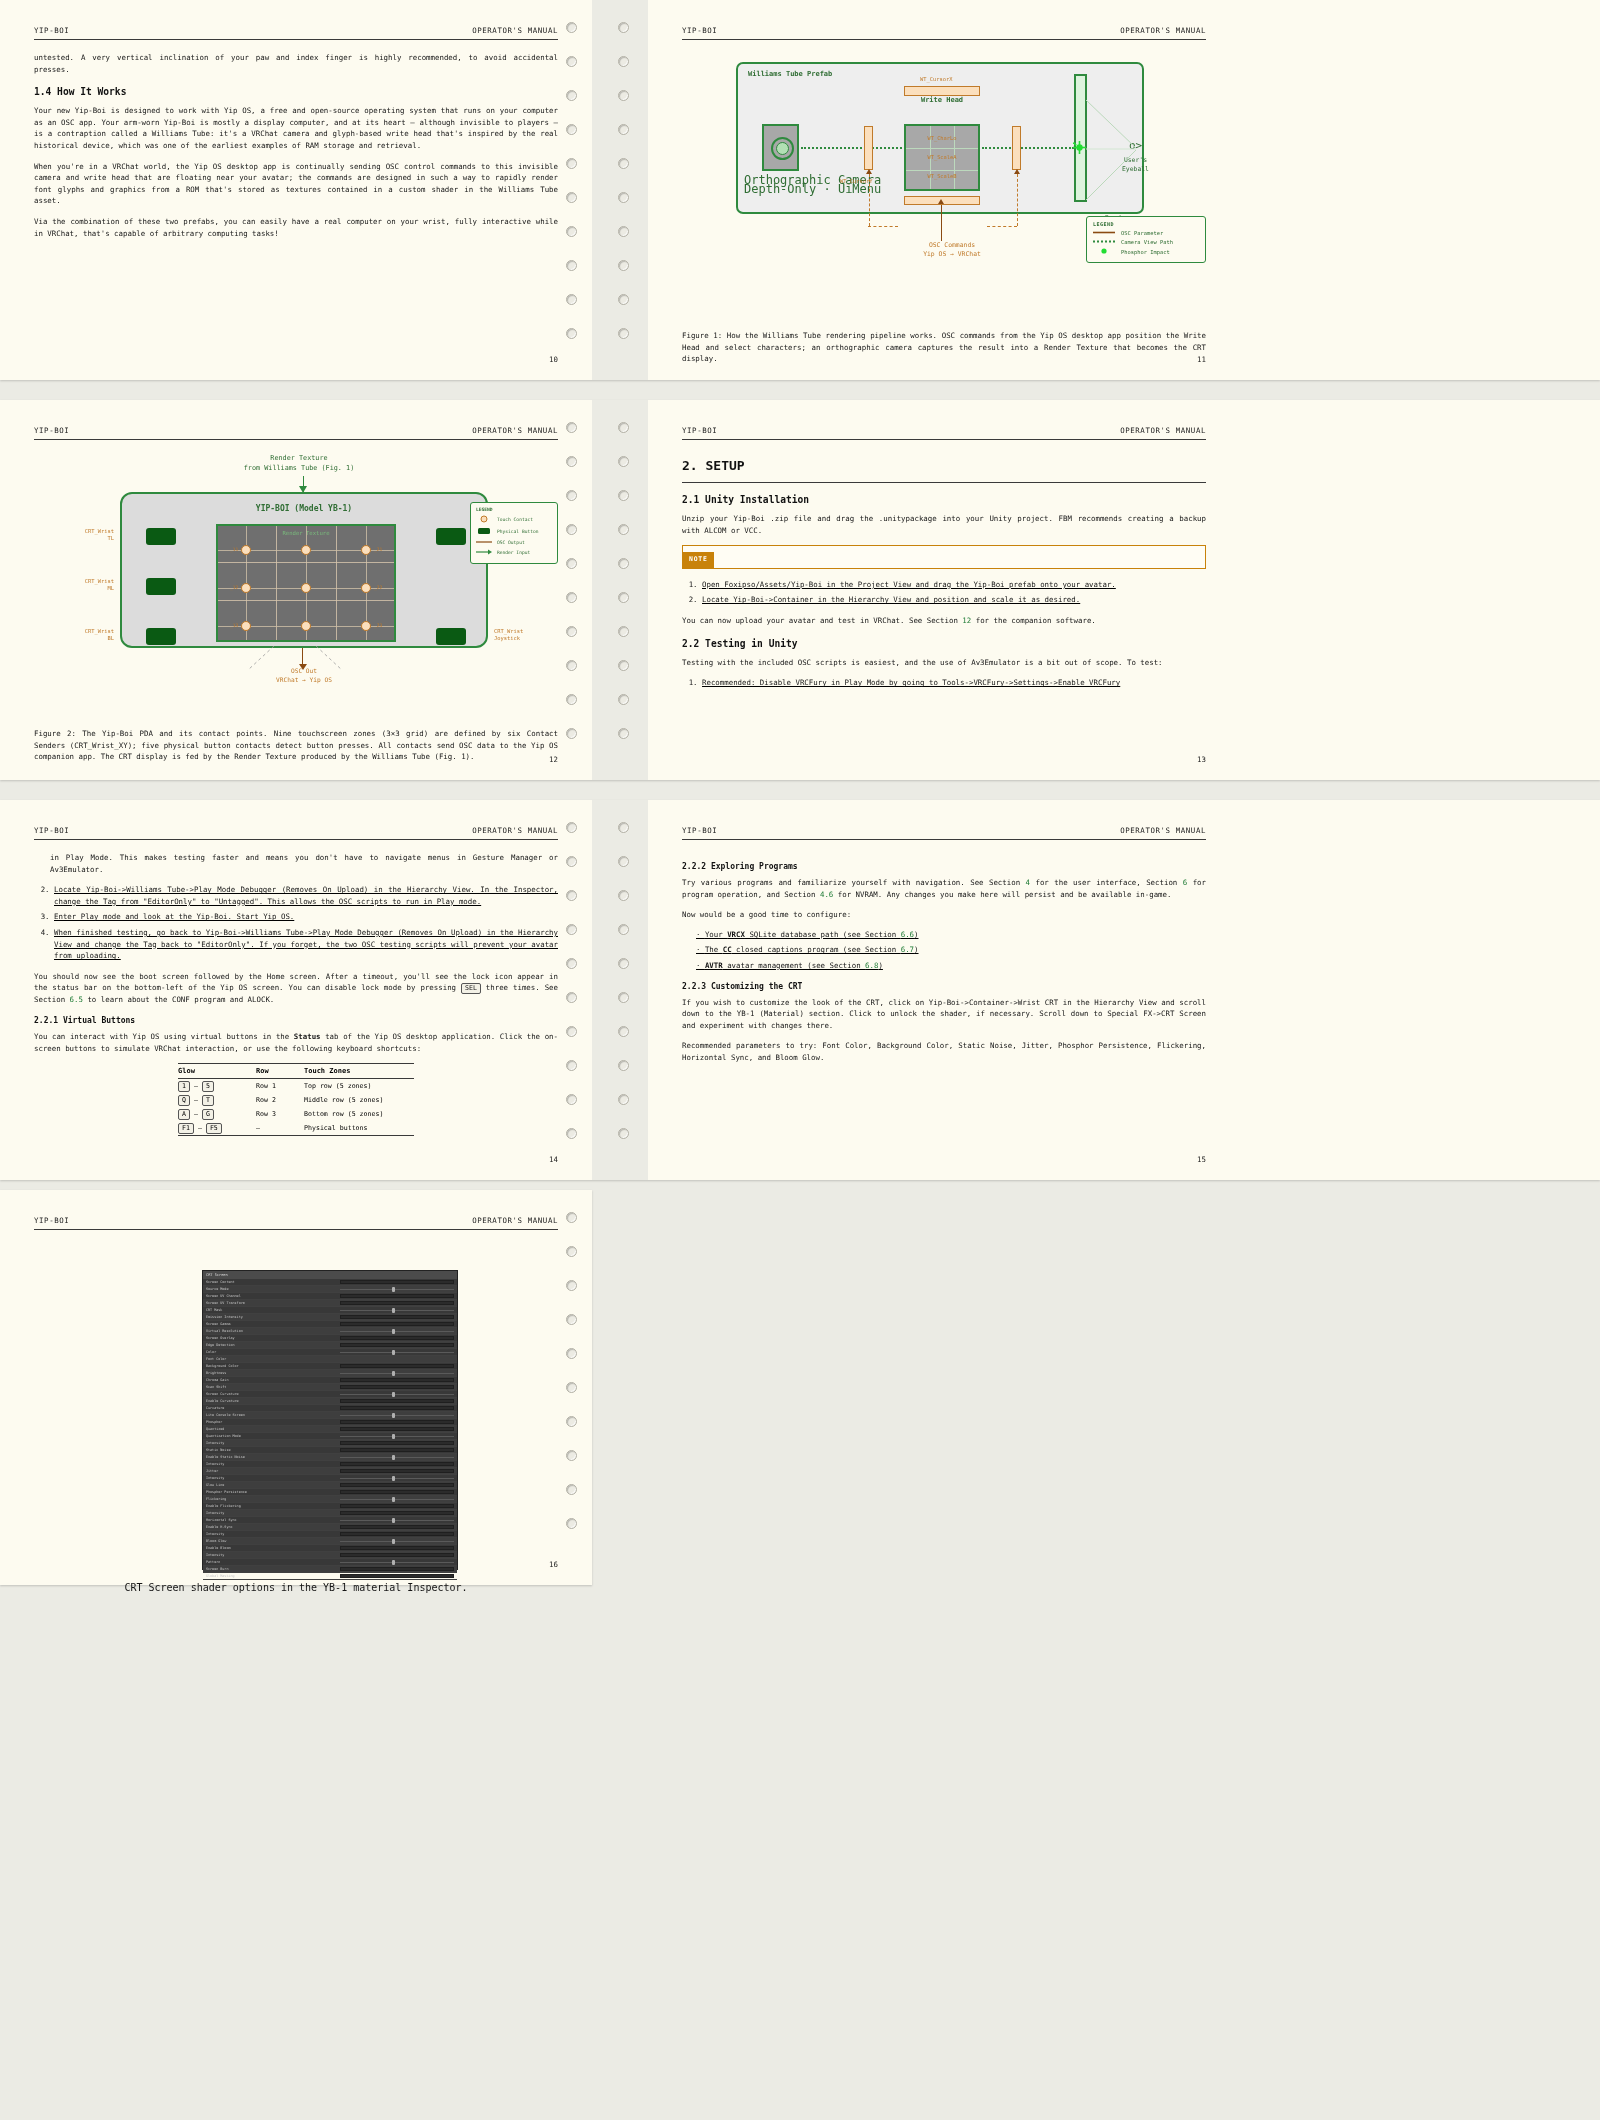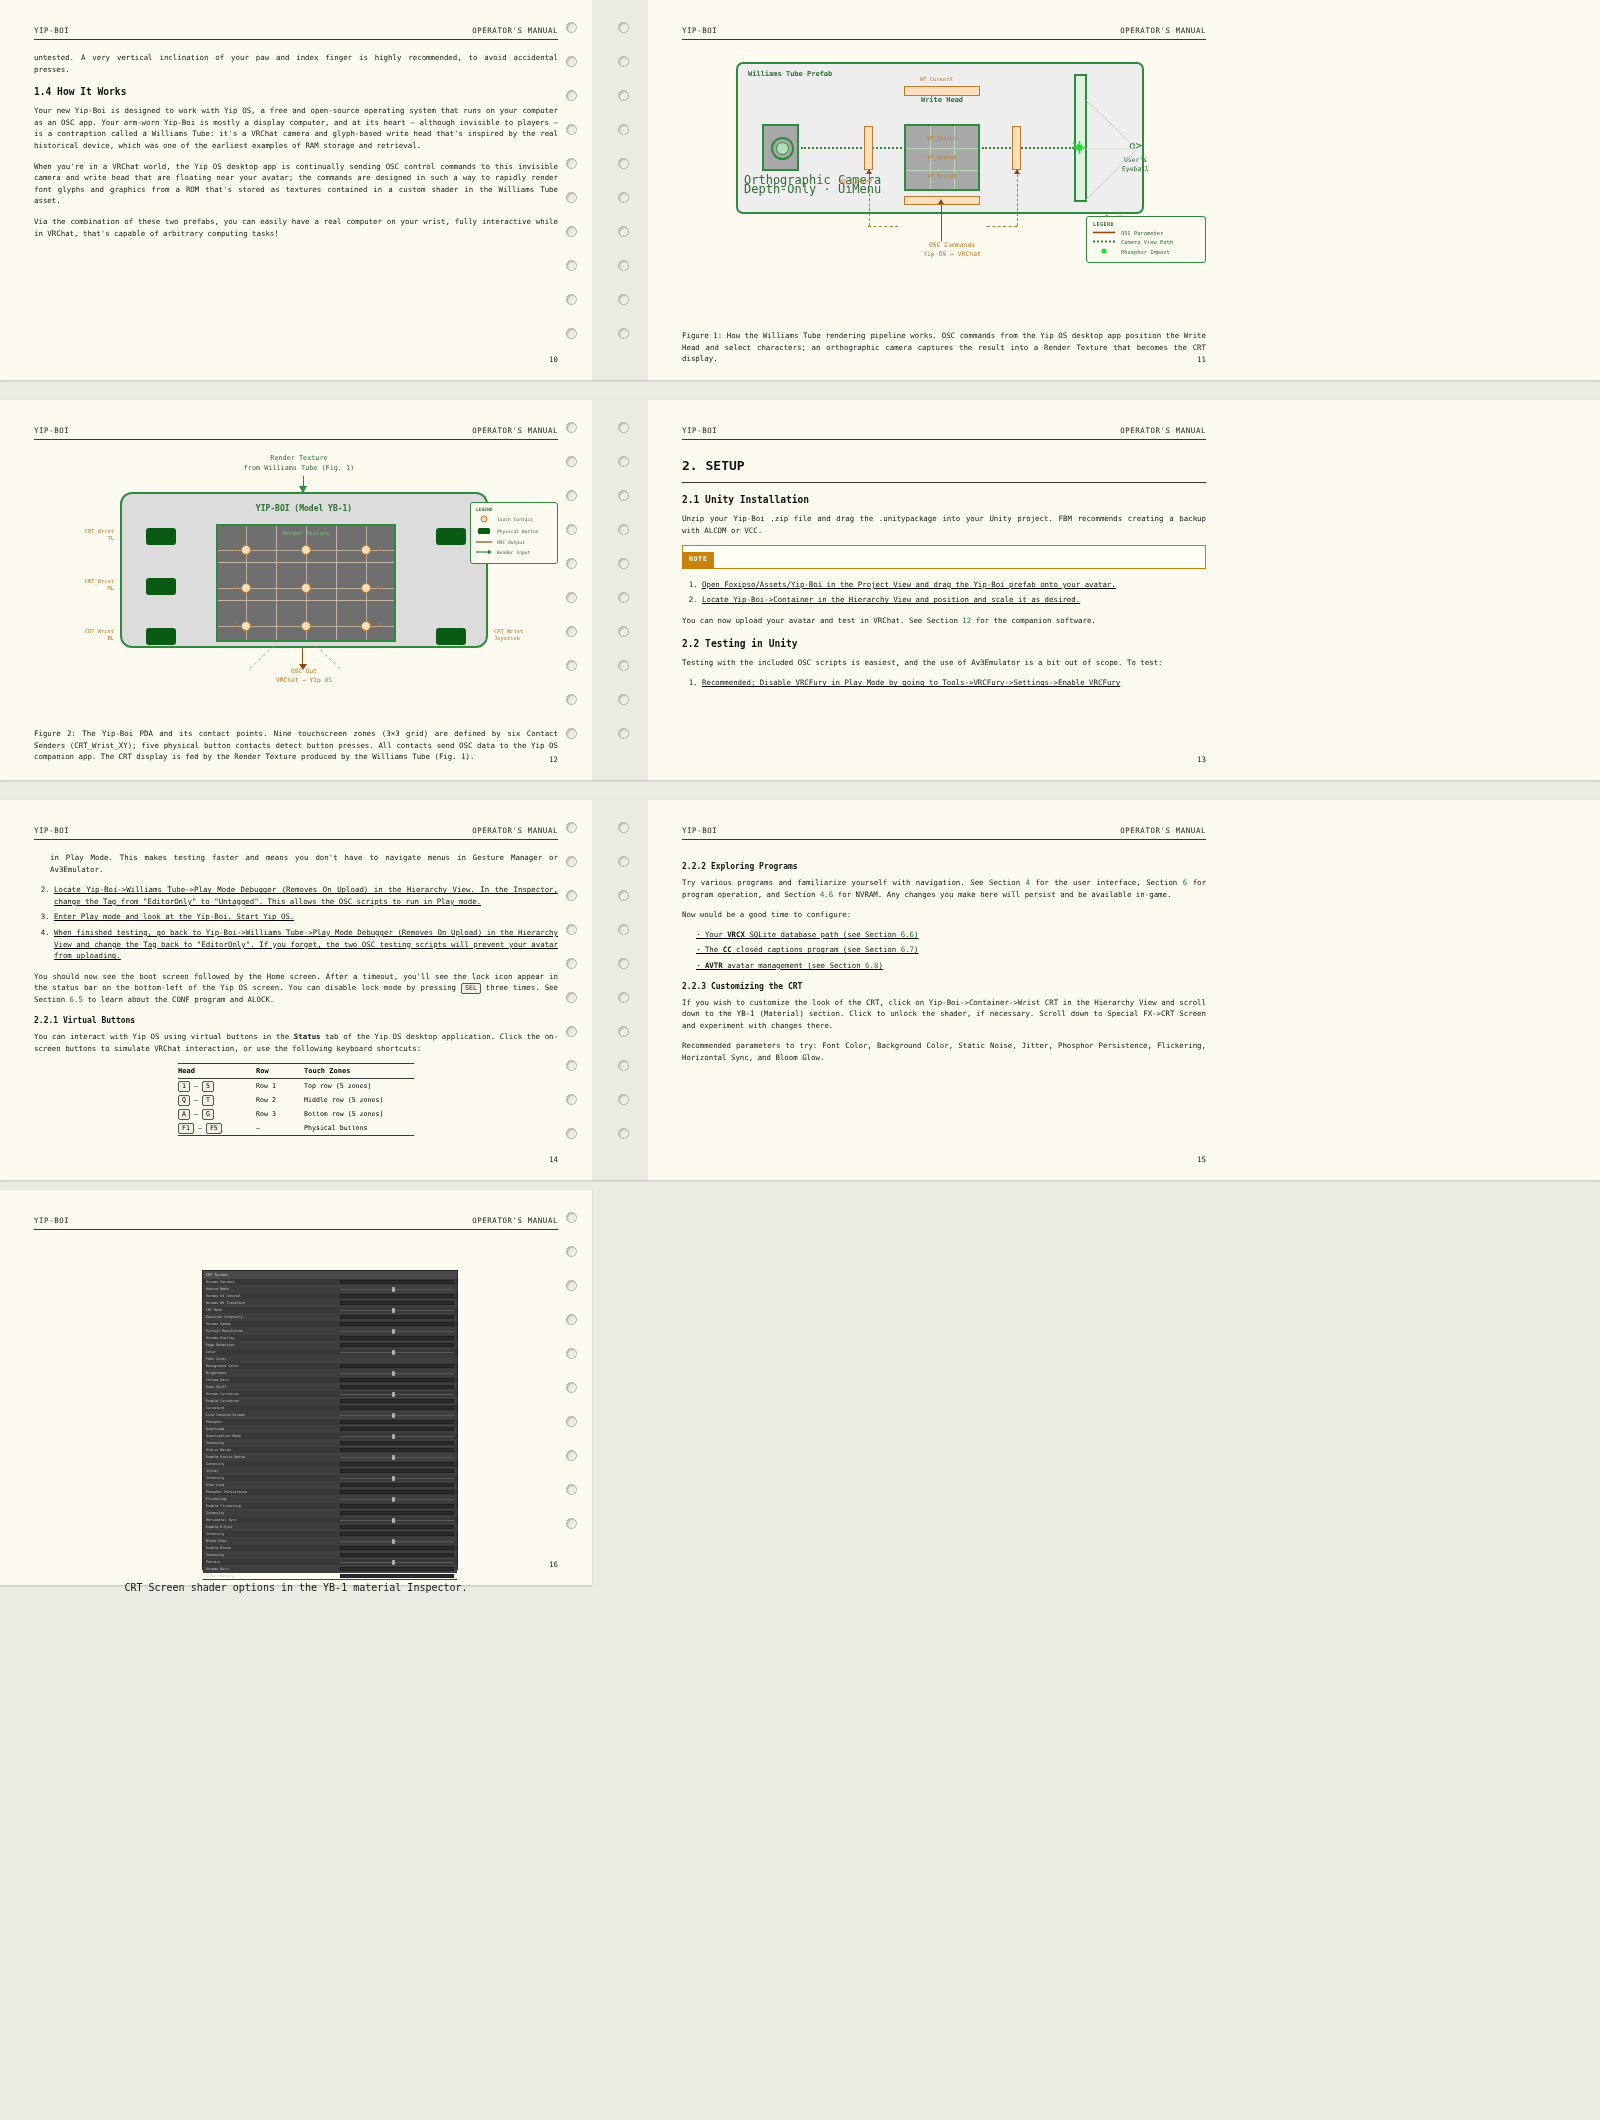--- a/index.html
+++ b/index.html
@@ -524,21 +524,21 @@
           <li>Enter Play mode and look at the Yip-Boi. Start Yip OS.</li>
           <li>When finished testing, go back to Yip-Boi-&gt;Williams Tube-&gt;Play Mode Debugger (Removes On Upload) in the Hierarchy View and change the Tag back to "EditorOnly". If you forget, the two OSC testing scripts will prevent your avatar from uploading.</li>
         </ol>
         <p><span>You should now see the boot screen followed by the Home screen. After a timeout, you'll see the lock icon appear in the status bar on the bottom-left of the Yip OS screen. You can disable lock mode by pressing </span><span class="keycap">SEL</span> three times. See Section <span class="lnk">6.5</span> to learn about the CONF program and ALOCK.</p>
 
         <h3>2.2.1 Virtual Buttons</h3>
         <p><span>You can interact with Yip OS using virtual buttons in the </span><b>Status</b><span> tab of the Yip OS desktop application. Click the on-screen buttons to simulate VRChat interaction, or use the following keyboard shortcuts:</span></p>
 
         <div class="ktab">
           <div class="hrow">
-            <span class="c1">Head</span>
+            <span class="c1">Glow</span>
             <span class="c2">Row</span>
             <span class="c3">Touch Zones</span>
           </div>
           <div class="r">
             <span class="c1"><span class="keycap">1</span> – <span class="keycap">5</span></span>
             <span class="c2">Row 1</span>
             <span class="c3">Top row (5 zones)</span>
           </div>
           <div class="r">
             <span class="c1"><span class="keycap">Q</span> – <span class="keycap">T</span></span>

